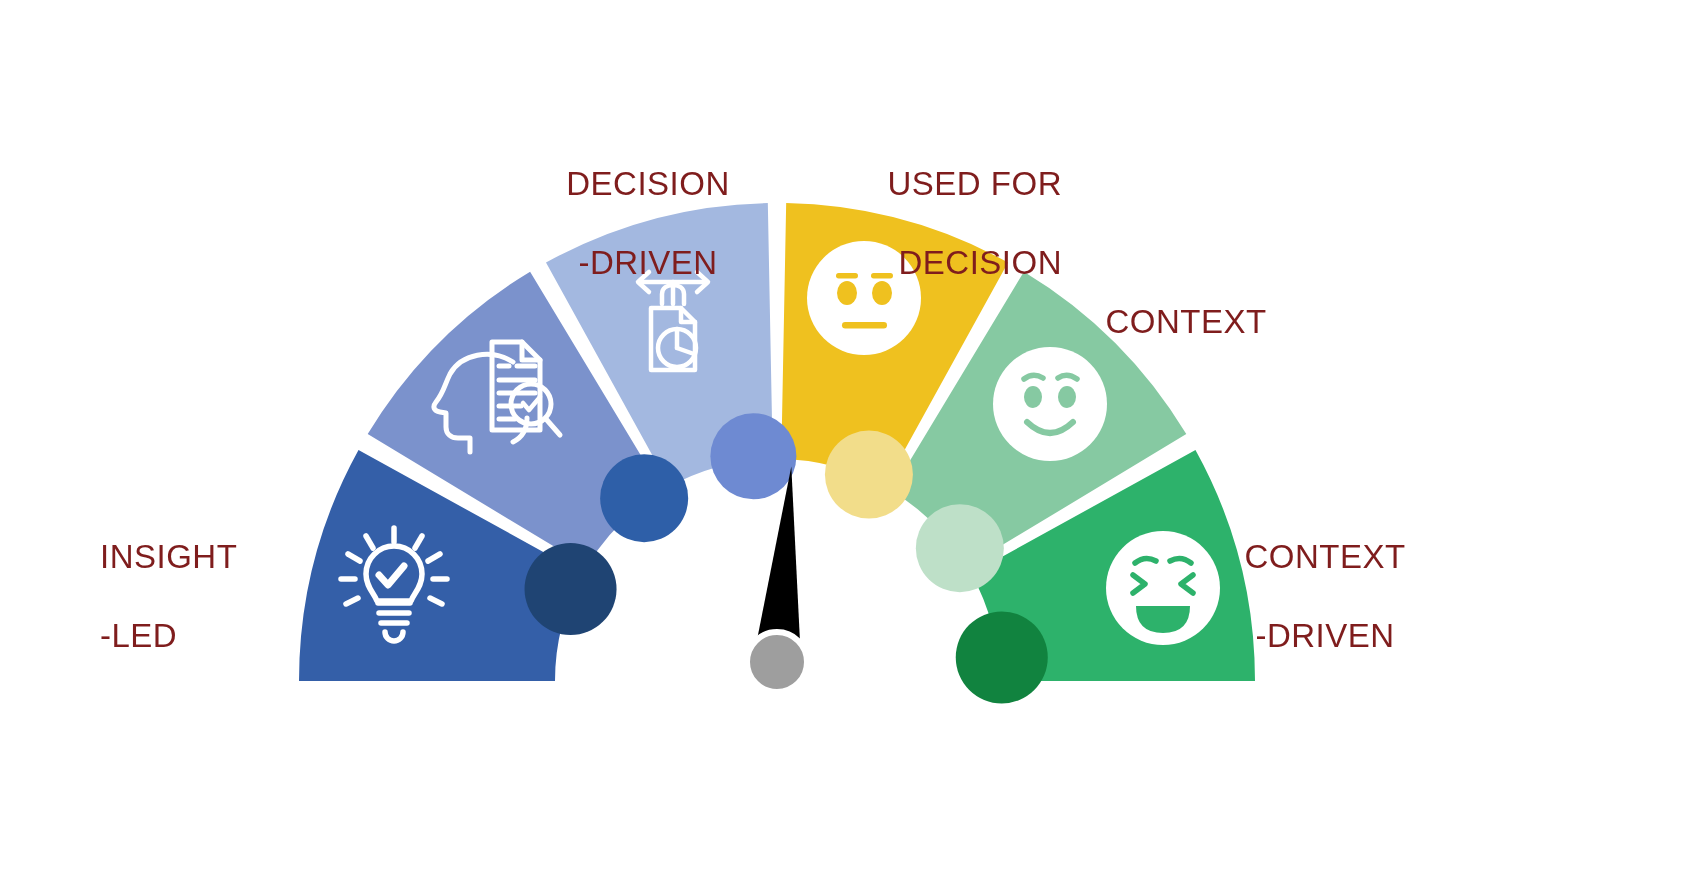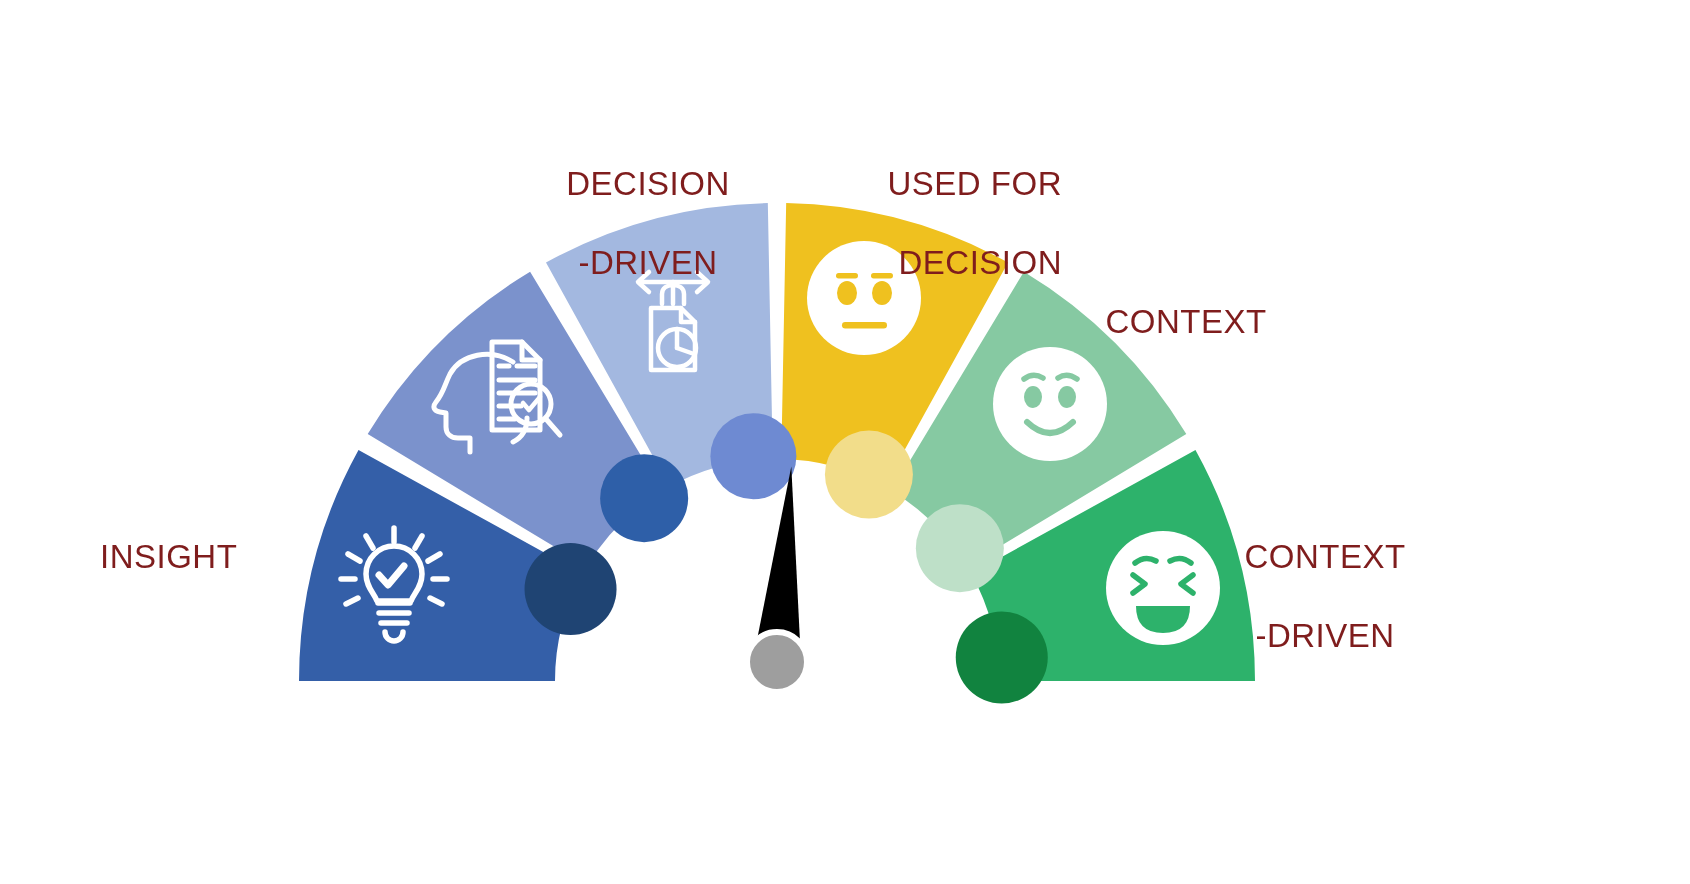--- a/index.html
+++ b/index.html
@@ -189,20 +189,21 @@
     </g>
 
     <g>
       <path fill="#000000" d="M 784.5,466 L 753,661 L 801,661 Z" transform="rotate(362 777 661)"></path>
       <circle cx="777" cy="662" r="30" fill="#9e9e9e" stroke="#ffffff" stroke-width="6"></circle>
     </g>
   </svg>
 
   <div class="label" id="label-insight">
     <span class="label-line">INSIGHT</span>
+    <span class="label-line">-LED</span>
   </div>
 
   <div class="label" id="label-interp">
   </div>
 
   <div class="label" id="label-decision">
     <span class="label-line">DECISION</span>
     <span class="label-line">-DRIVEN</span>
   </div>
 

